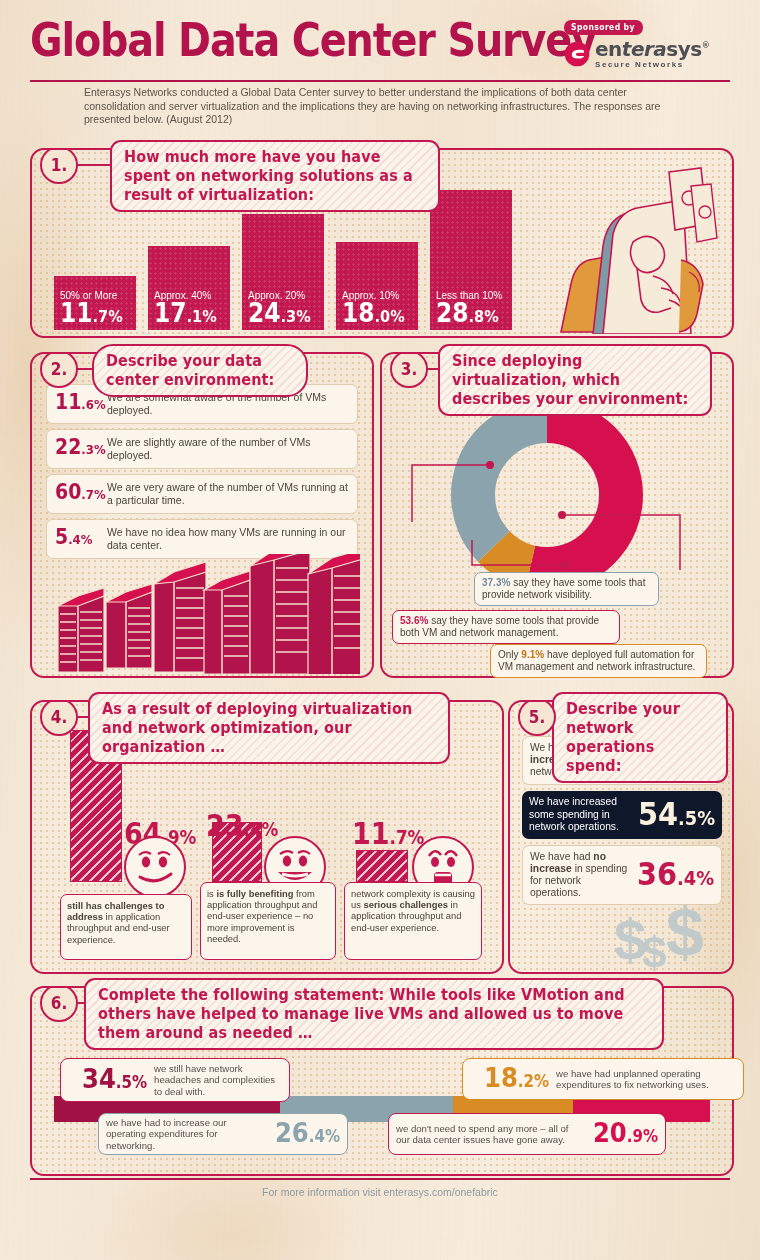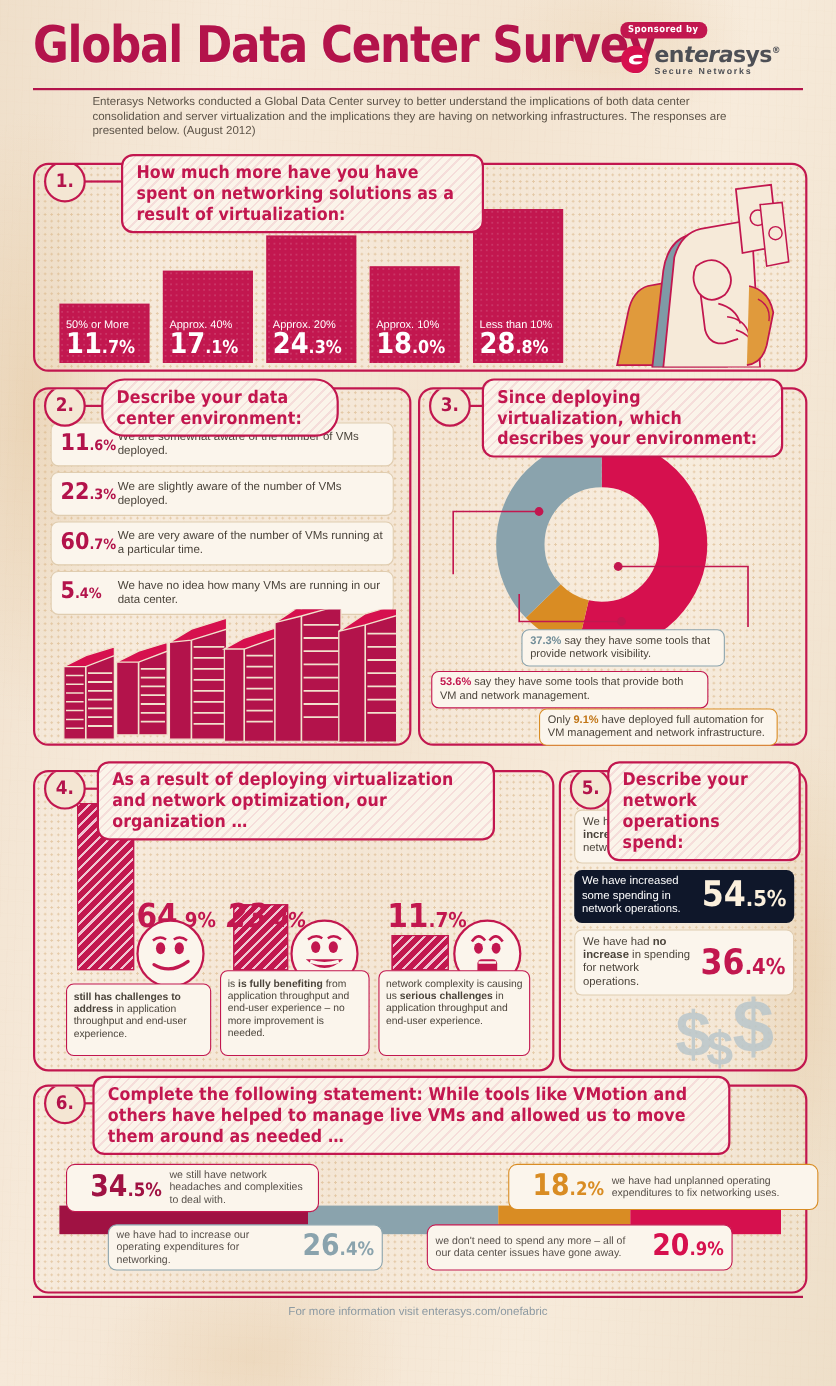--- a/index.html
+++ b/index.html
@@ -390,21 +390,21 @@
       <path d="M182 163 L300 163 L300 218"></path>
       <path d="M185 213 L92 213 L92 188"></path>
     </g>
     <circle cx="110" cy="113" r="4" fill="#c2174f"></circle>
     <circle cx="182" cy="163" r="4" fill="#c2174f"></circle>
     <circle cx="185" cy="213" r="4" fill="#c2174f"></circle>
   </svg>
   <div class="callout" style="left:474px;top:572px;width:185px;border-color:#8aa3ad;">
     <b style="color:#6f8c97">37.3%</b><span> say they have some tools that provide network visibility.</span>
   </div>
-  <div class="callout" style="left:392px;top:610px;width:252px;border-color:#c2174f;">
+  <div class="callout" style="left:392px;top:610px;width:228px;border-color:#c2174f;">
     <b style="color:#c2174f">53.6%</b><span> say they have some tools that provide both VM and network management.</span>
   </div>
   <div class="callout" style="left:490px;top:644px;width:217px;border-color:#d98c23;">
     <span>Only </span><b style="color:#c07414">9.1%</b><span> have deployed full automation for VM management and network infrastructure.</span>
   </div>
   <div class="qhead" style="left:438px;top:344px;width:274px;">
     <p>Since deploying virtualization, which describes your environment:</p>
   </div>
 
   <div class="panel" id="sec4">
@@ -425,21 +425,21 @@
               <path d="M14 39 Q29 48 45 36" stroke="#c2174f" stroke-width="3" fill="none" stroke-linecap="round"></path>
             </svg>
         </div>
         <div class="cap4" style="left:0;bottom:0;width:132px;height:66px;">
           <b>still has challenges to address</b><span> in application throughput and end-user experience.</span>
         </div>
       </div>
 
       <div class="col4" style="left:156px;bottom:0;width:150px;height:230px;">
         <div class="hbar" style="left:12px;bottom:78px;width:48px;height:58px;"></div>
-        <div class="bignum" style="left:6px;bottom:112px;font-style:italic;">
+        <div class="bignum" style="left:6px;bottom:120px;">
           <span class="pct"><span>23</span><span class="d">.4%</span></span>
         </div>
         <div class="face" style="left:64px;bottom:62px;width:58px;height:58px;">
           <svg viewBox="0 0 58 58" style="width:100%;height:100%">
               <ellipse cx="21" cy="23" rx="4.2" ry="5.4" fill="#c2174f"></ellipse>
               <ellipse cx="37" cy="23" rx="4.2" ry="5.4" fill="#c2174f"></ellipse>
               <path d="M14 16 Q21 11 27 15" stroke="#c2174f" stroke-width="2.2" fill="none"></path>
               <path d="M32 15 Q38 11 44 16" stroke="#c2174f" stroke-width="2.2" fill="none"></path>
               <path d="M12 34 Q29 50 46 34 Z" fill="#c2174f"></path>
               <path d="M16 36 Q29 40 42 36" stroke="#fbf5ec" stroke-width="3" fill="none"></path>

